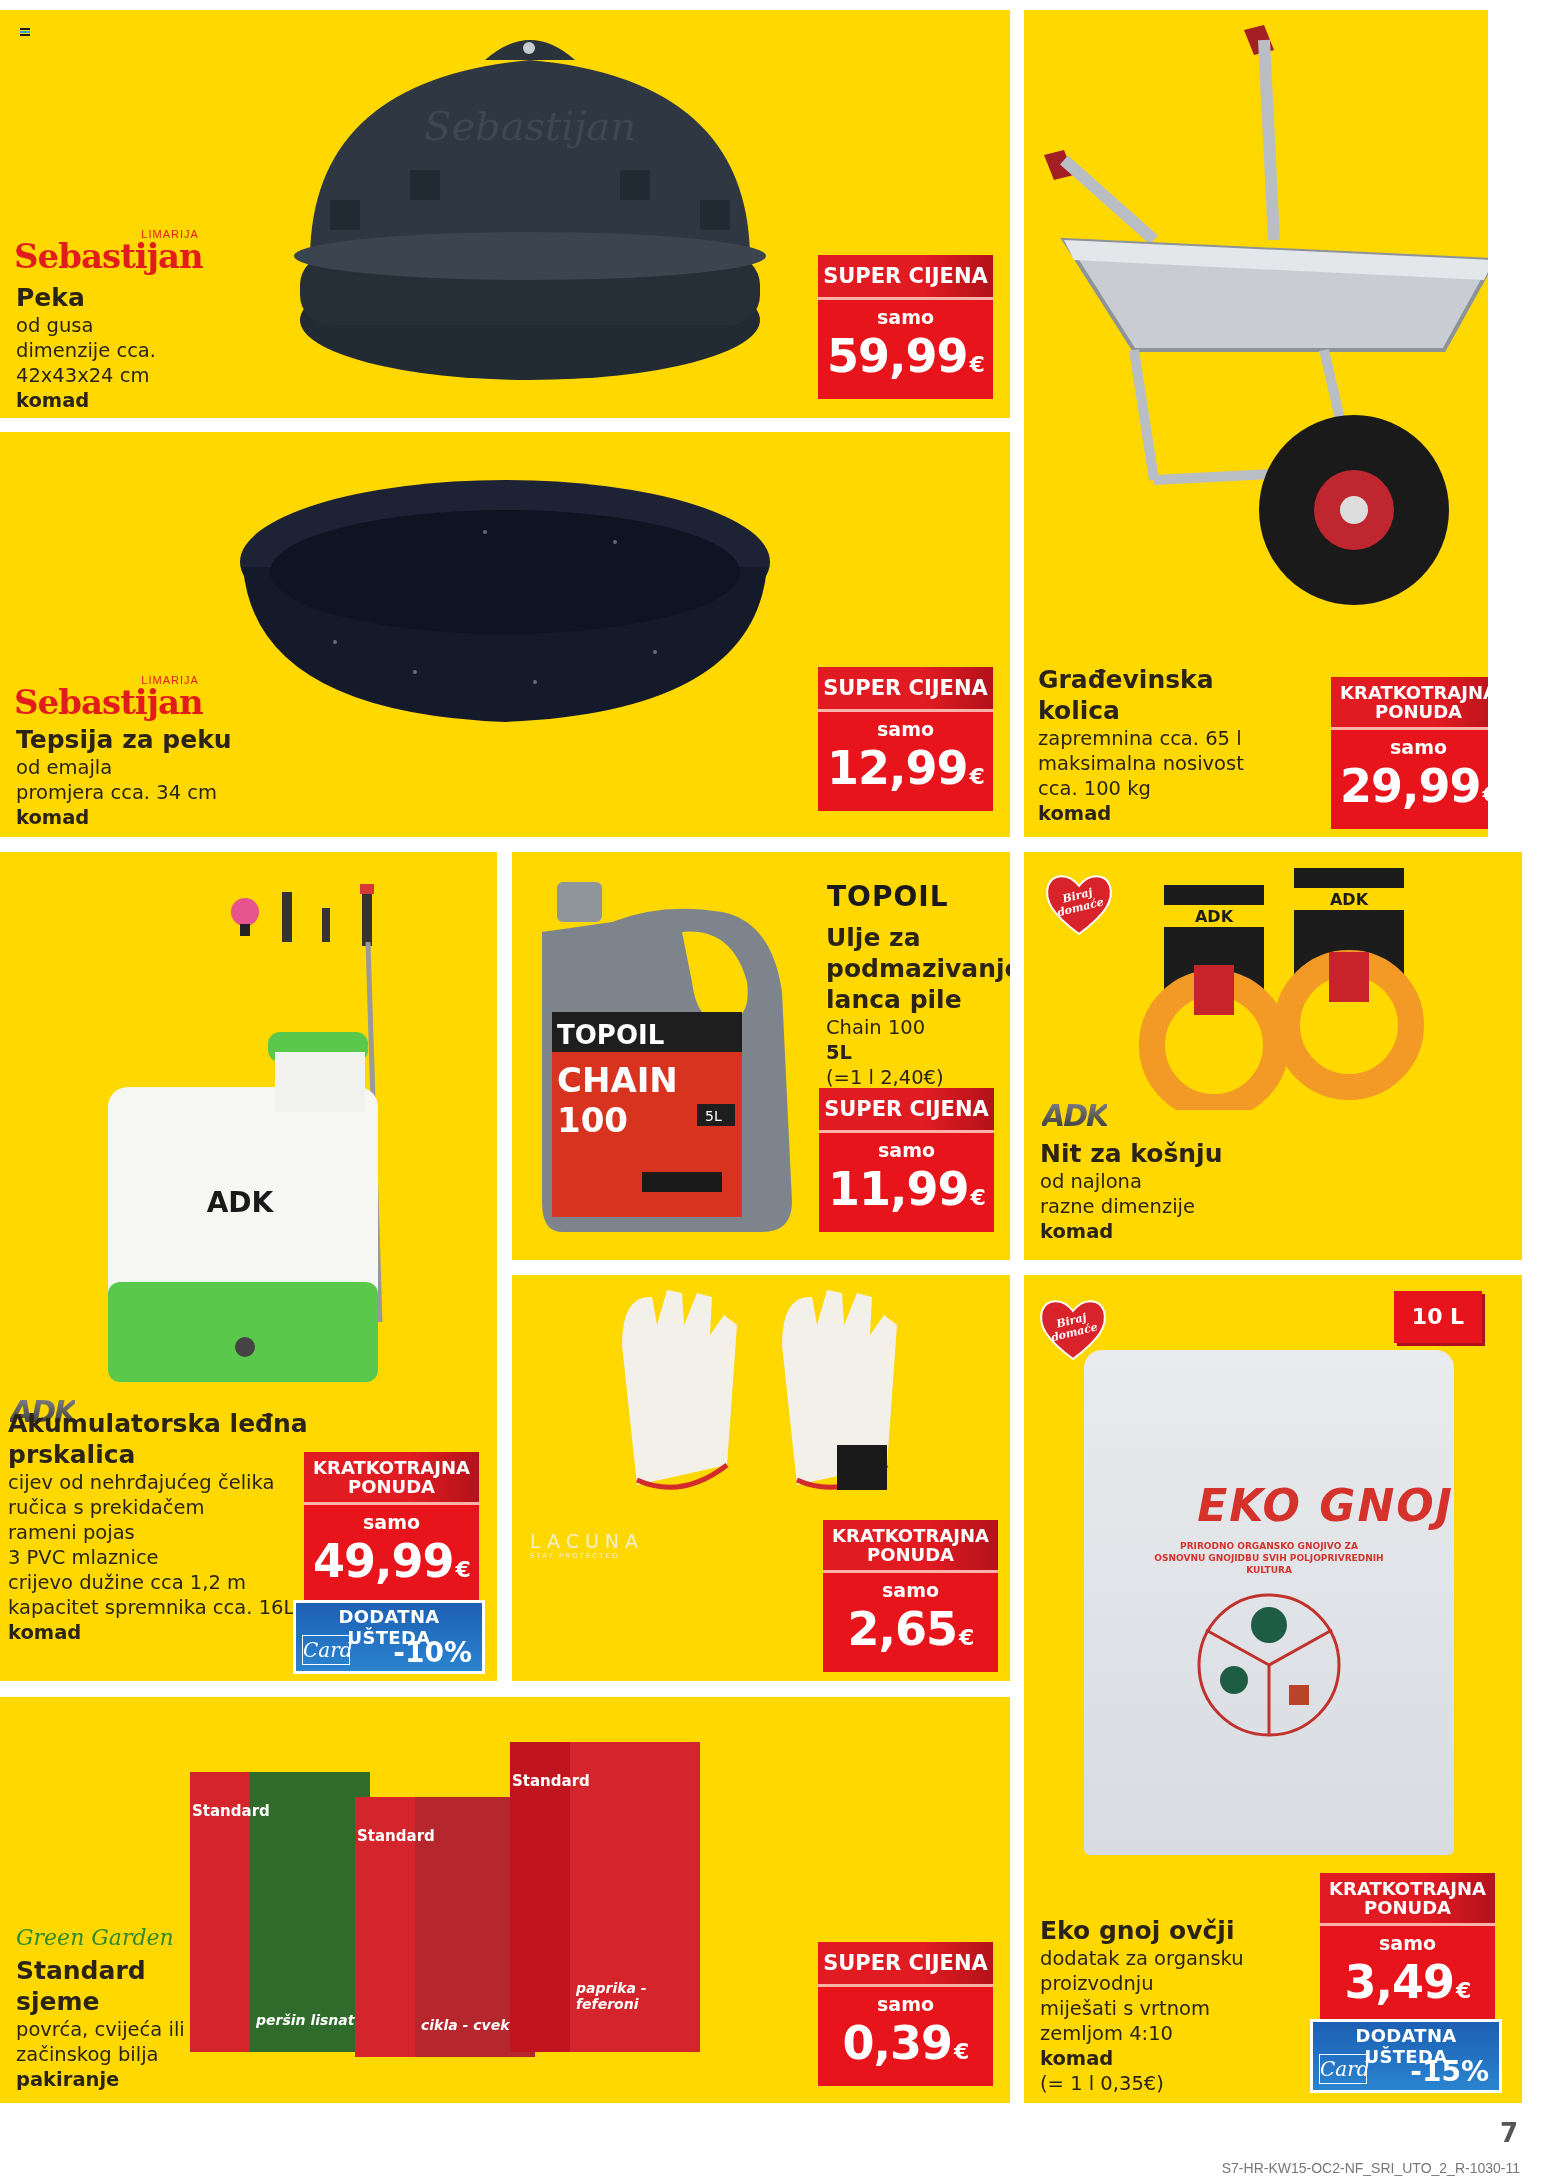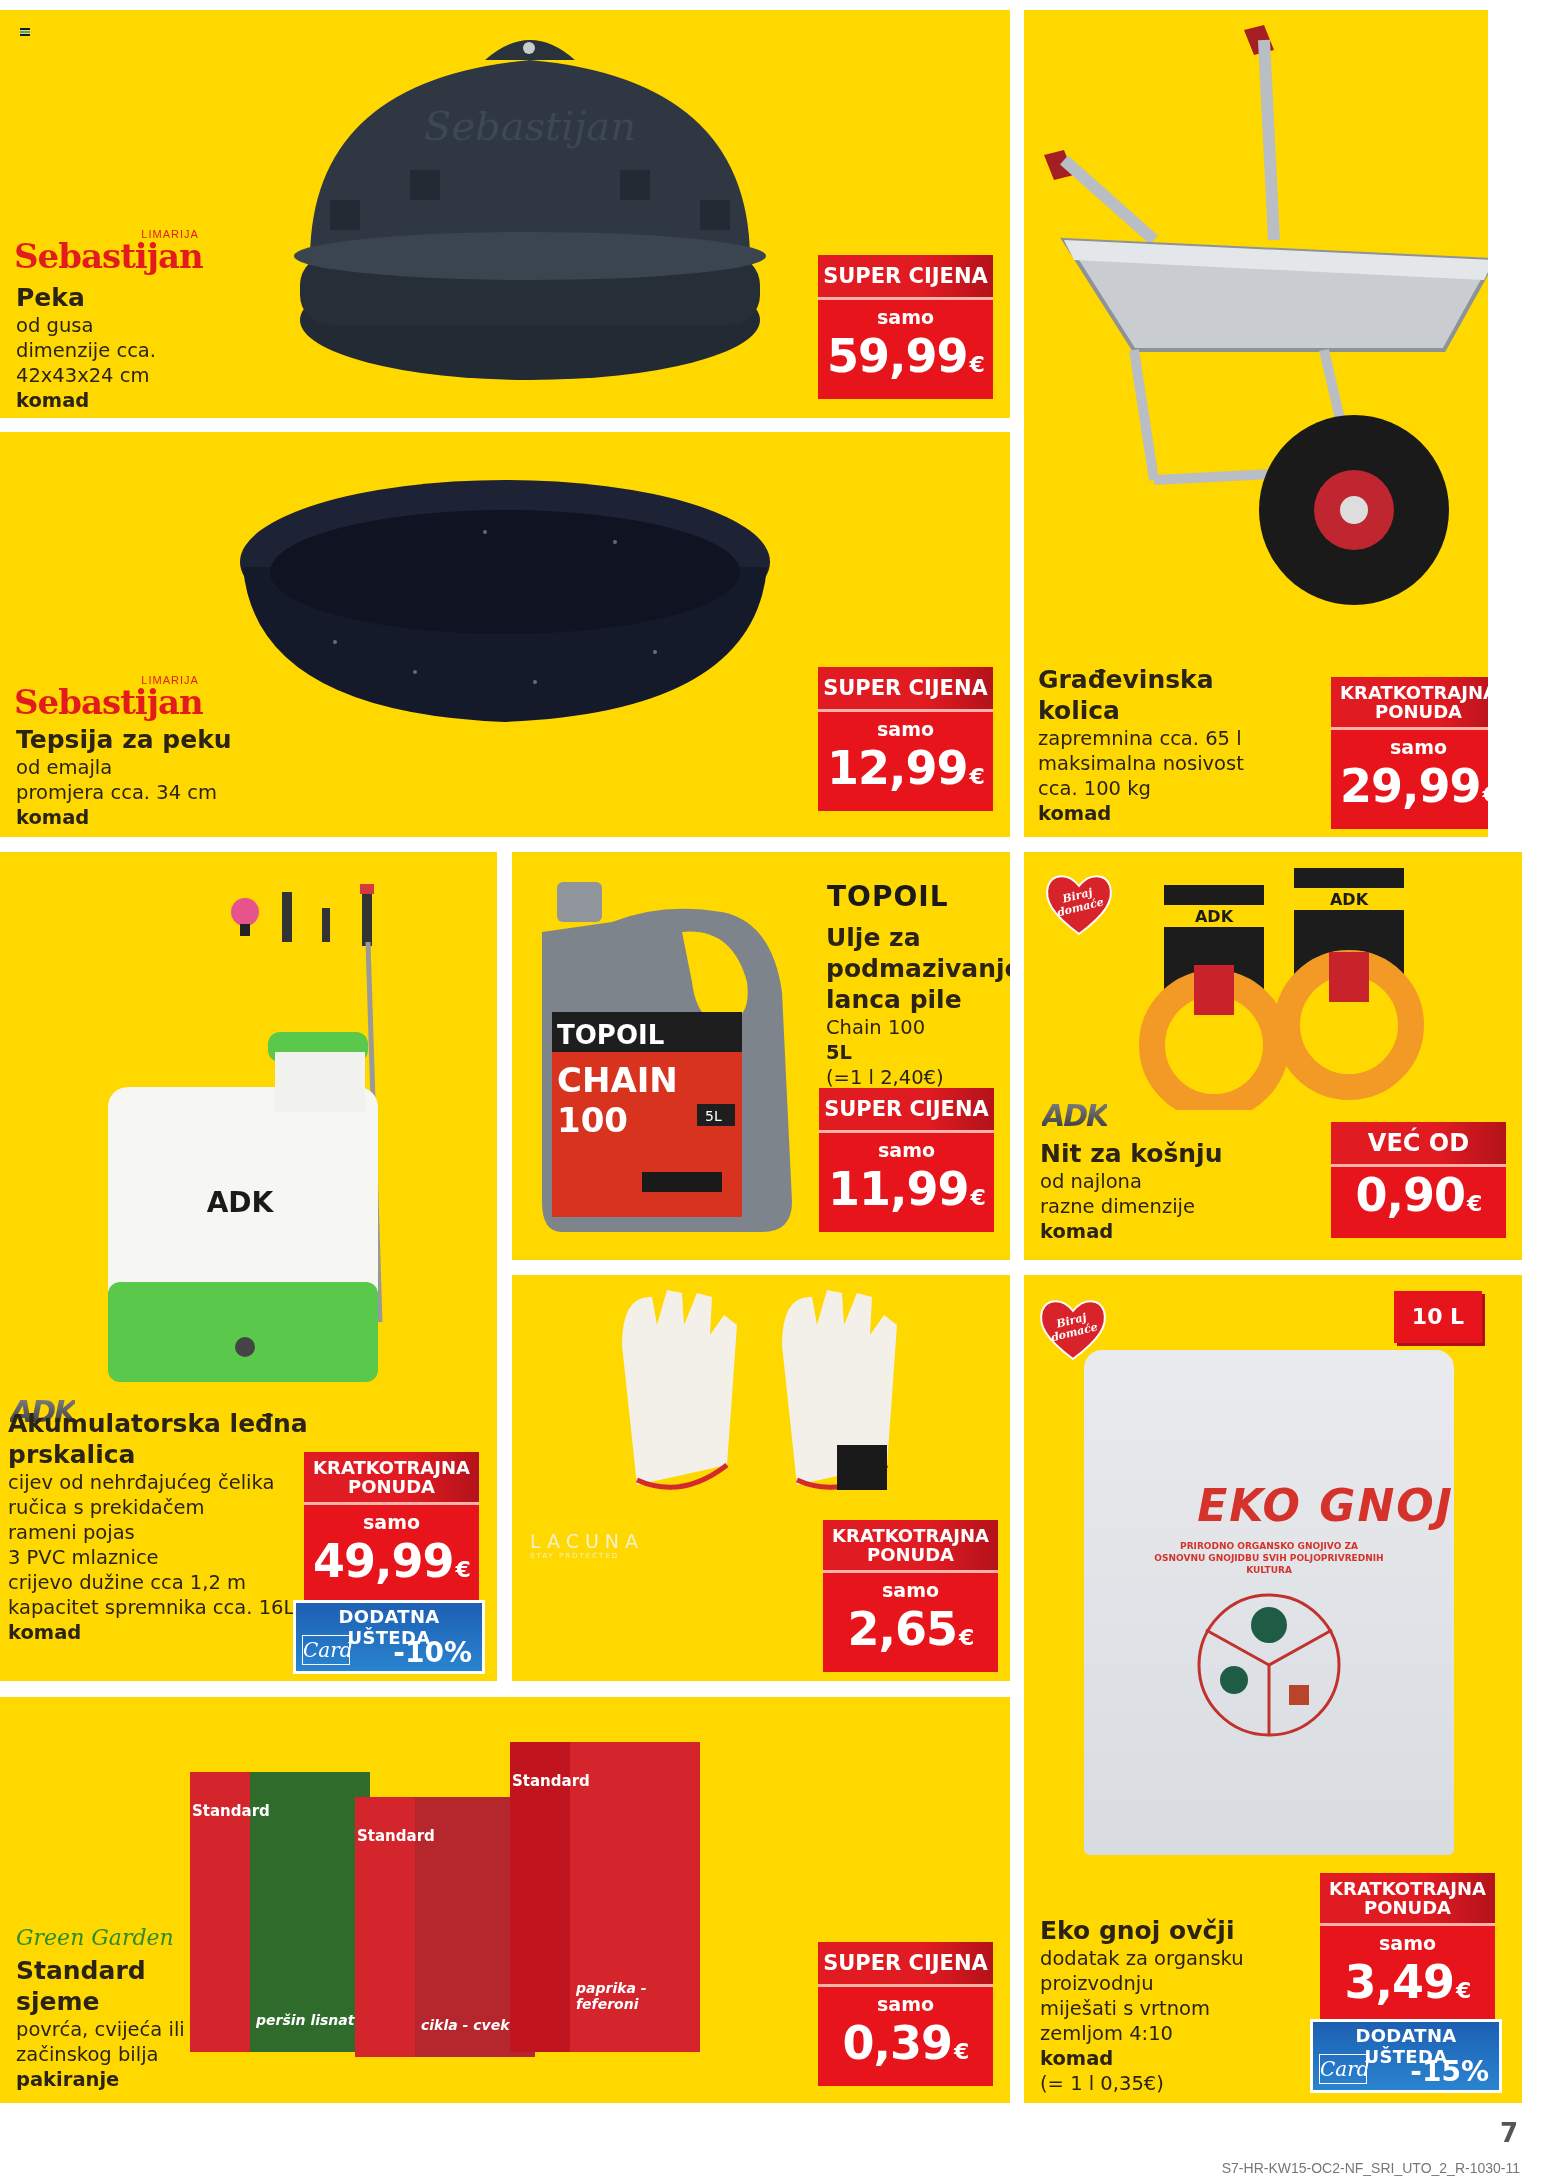--- a/index.html
+++ b/index.html
@@ -244,26 +244,20 @@
     <rect x="195" y="92" width="40" height="50" fill="#c8232a"></rect>
       </g>
   </svg>
   <div class="adk-logo" style="left:18px;top:246px;"><span>ADK</span></div>
   <div class="info" style="left:16px;top:286px;">
     <div class="title">Nit za košnju</div>
     <div class="desc">od najlona</div>
     <div class="desc">razne dimenzije</div>
     <div class="unit">komad</div>
   </div>
-  <div class="tag" style="left:307px;top:270px;">
-    <div class="tag-head" style="font-size:24px;line-height:26px;padding:8px 4px;">VEĆ OD</div>
-    <div class="tag-body" style="padding-top:2px;">
-      <div class="tag-price"><span>0,90</span><span class="eur">€</span></div>
-    </div>
-  </div>
 </div>
 
 <div class="panel" style="left:512px;top:1275px;width:498px;height:406px;">
   <svg style="position:absolute;left:100px;top:10px;" width="300" height="240" viewBox="0 0 300 240">
     <path d="M10 60 Q10 10 40 12 L45 40 L55 5 L70 8 L72 40 L85 8 L100 12 L98 50 L112 30 L125 40 L115 180 L25 200 Z" fill="#f3f0ea"></path>
     <path d="M25 195 Q70 215 115 180" stroke="#d32b2b" stroke-width="5" fill="none"></path>
     <path d="M170 60 Q170 10 200 12 L205 40 L215 5 L230 8 L232 40 L245 8 L260 12 L258 50 L272 30 L285 40 L275 180 L185 200 Z" fill="#f3f0ea"></path>
     <path d="M185 195 Q230 215 275 180" stroke="#d32b2b" stroke-width="5" fill="none"></path>
     <rect x="225" y="160" width="50" height="45" fill="#1a1a1a"></rect>
   </svg>

